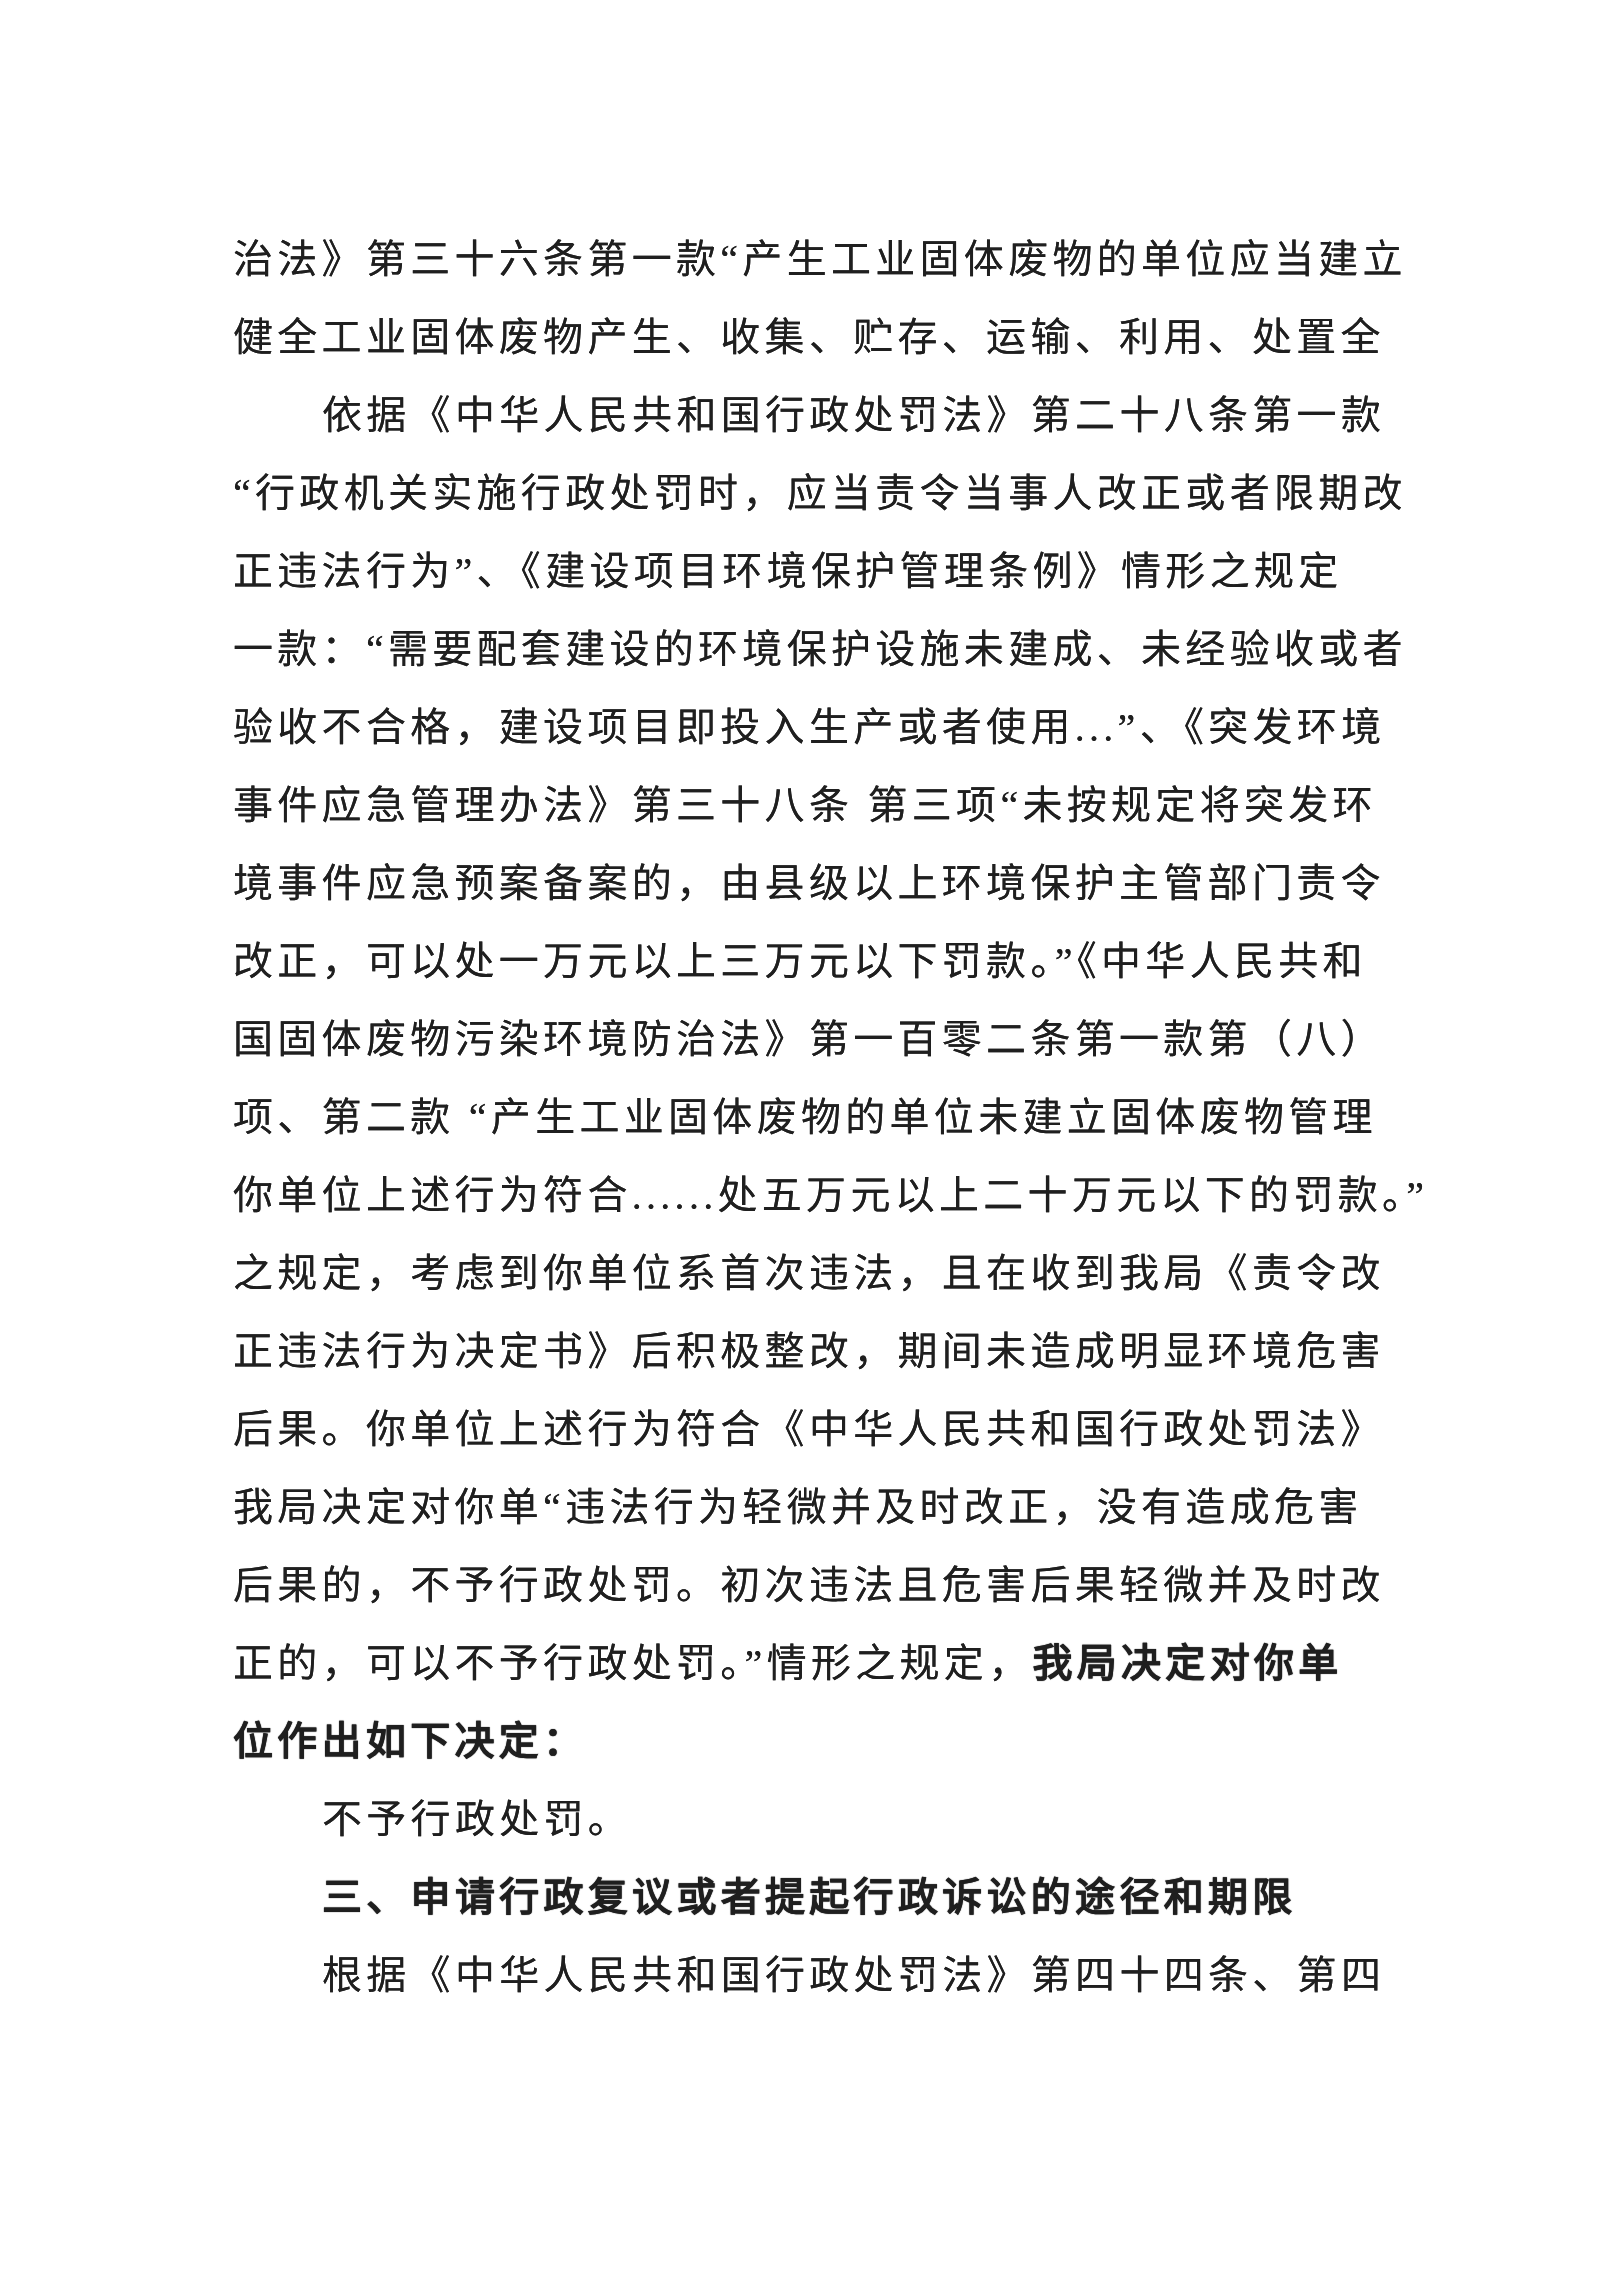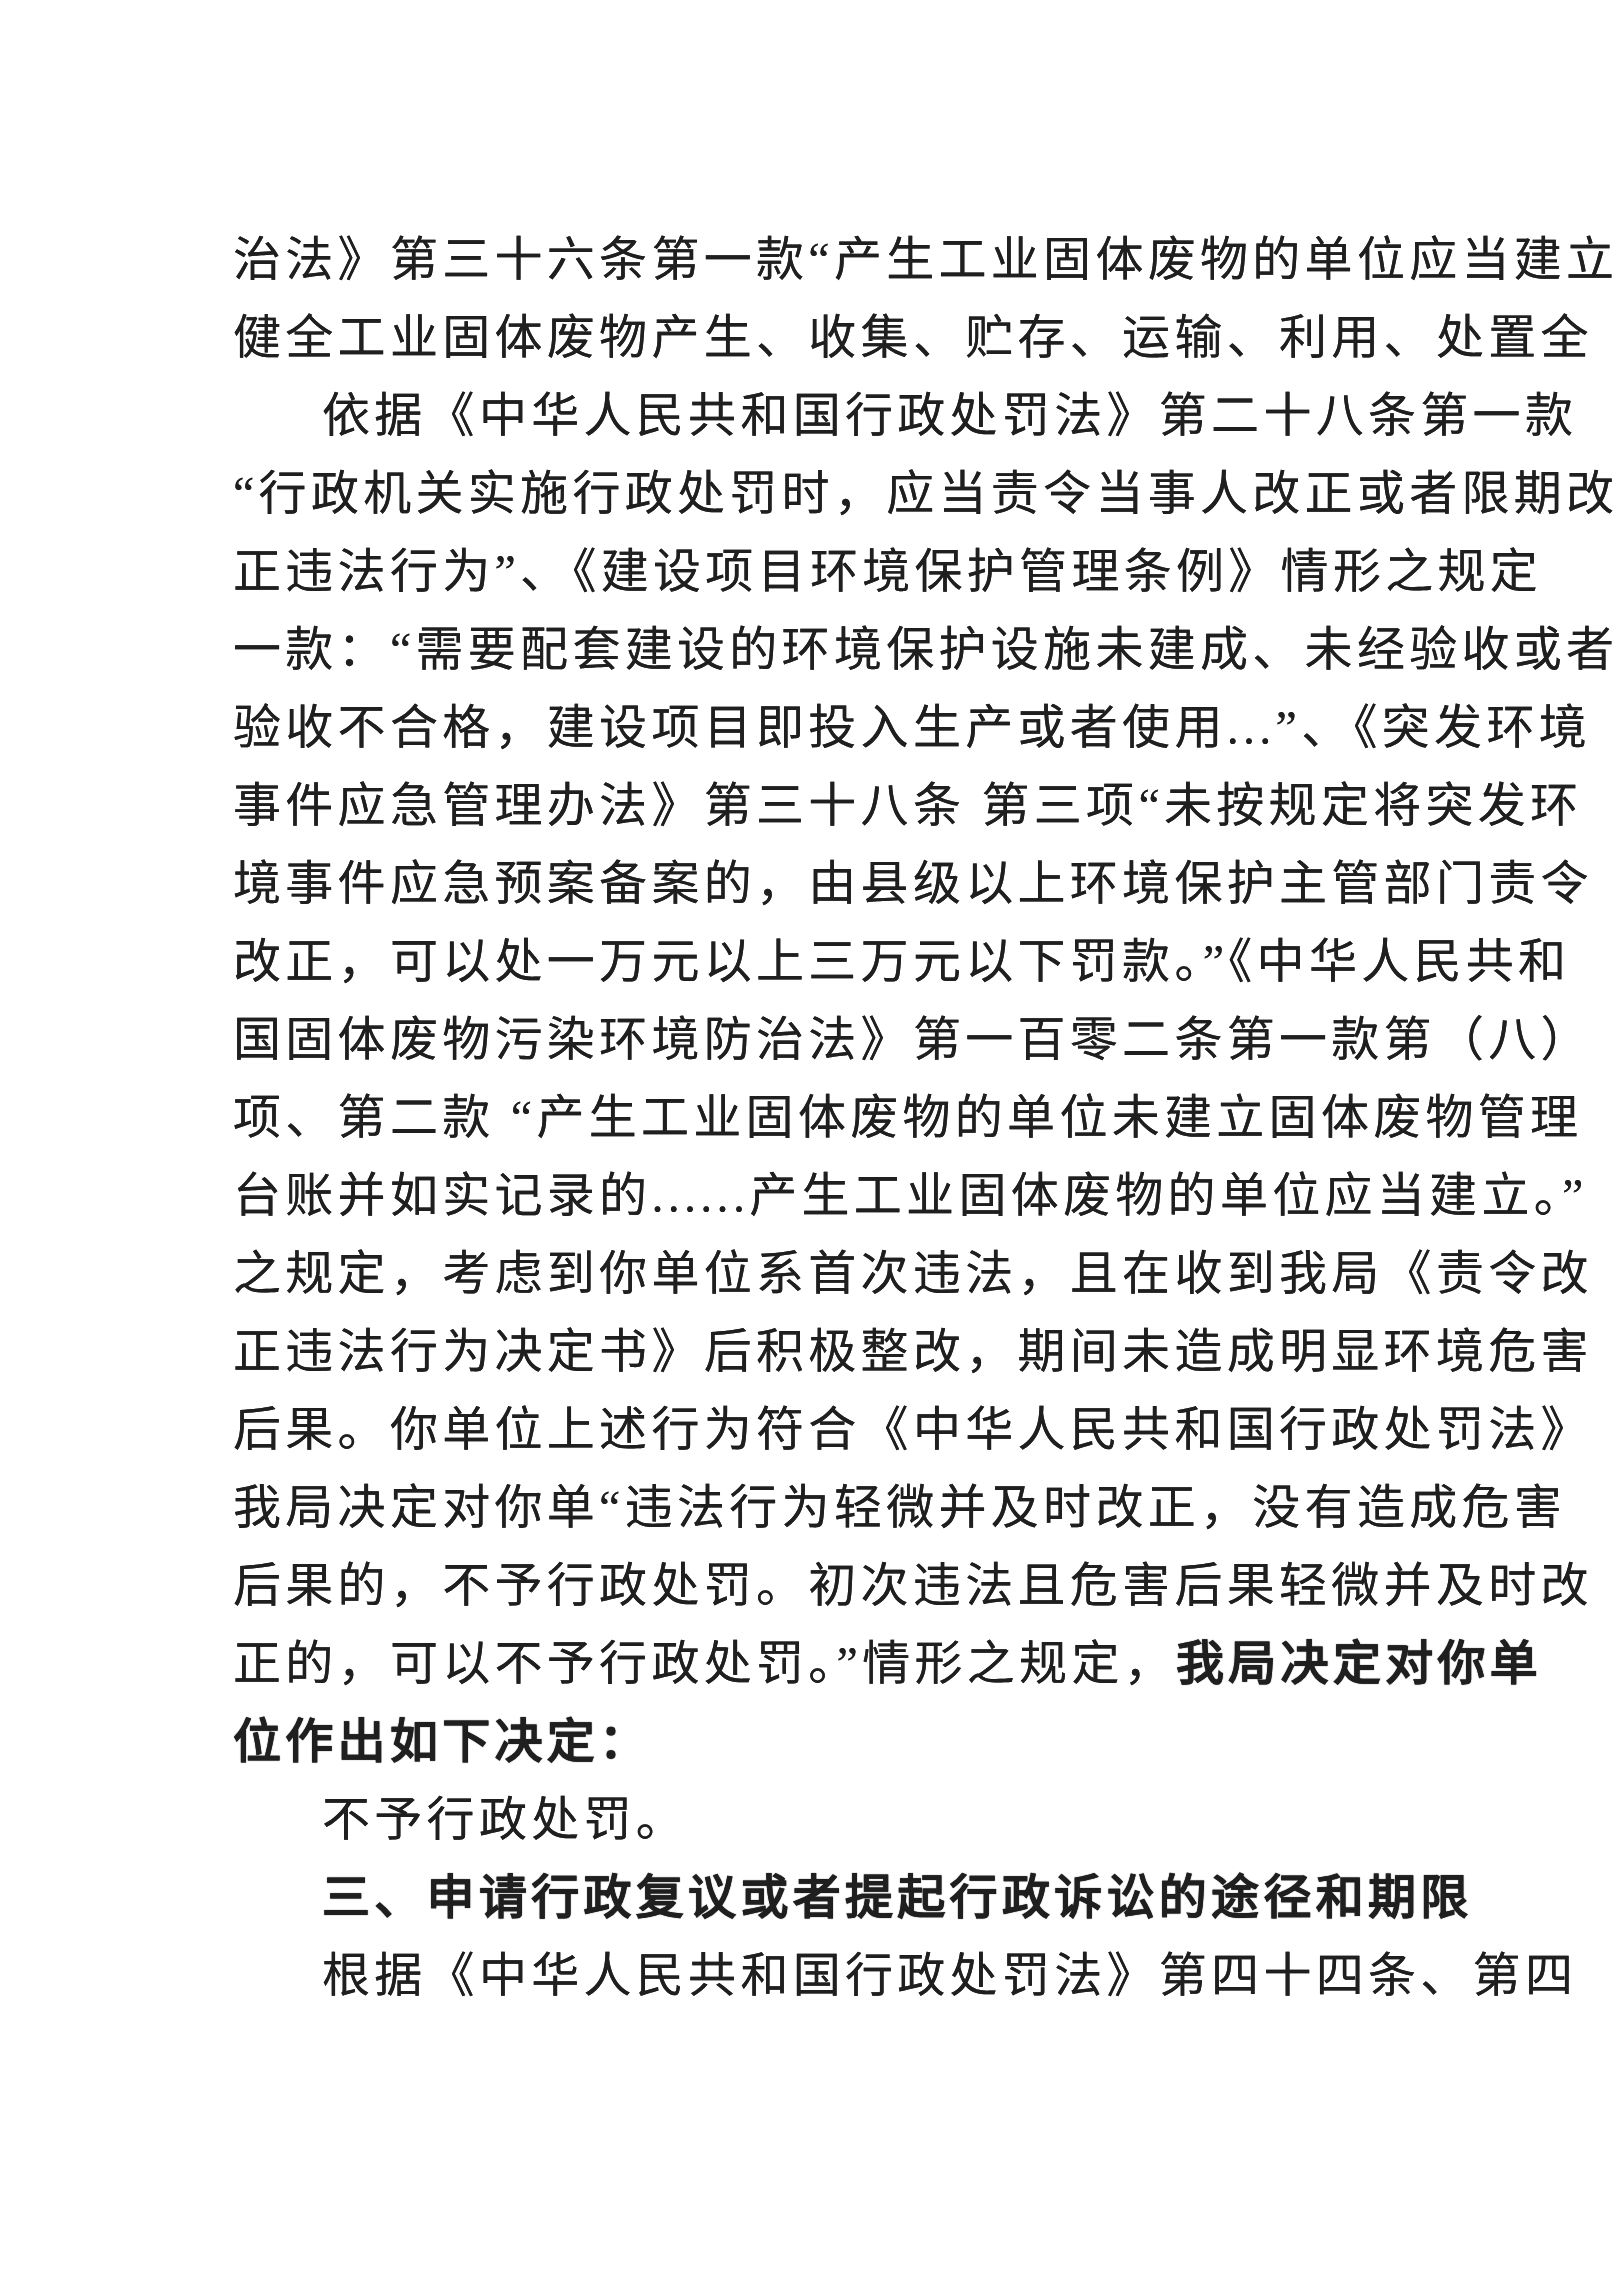--- a/index.html
+++ b/index.html
@@ -19,21 +19,21 @@
   .text-block {
     position: absolute;
     left: 233px;
     top: 221px;
     width: 1165px;
     color: #1f1f1f;
   }
   .line {
     height: 78px;
     line-height: 78px;
-    font-size: 48px;
+    font-size: 40px;
     letter-spacing: 4.3px;
     white-space: pre;
     text-shadow: 0 0 0.5px #333;
   }
   .line.indent { padding-left: 89px; }
   .seg-bold {
     font-weight: 700;
     text-shadow: 0 0 1px #000;
     text-align: right;
   }
@@ -48,21 +48,21 @@
       <div class="line indent"><span class="seg-regular">依据《中华人民共和国行政处罚法》第二十八条第一款</span></div>
       <div class="line"><span class="seg-regular">“行政机关实施行政处罚时，应当责令当事人改正或者限期改</span></div>
       <div class="line"><span class="seg-regular">正违法行为”、《建设项目环境保护管理条例》情形之规定</span></div>
       <div class="line"><span class="seg-regular">一款：“需要配套建设的环境保护设施未建成、未经验收或者</span></div>
       <div class="line"><span class="seg-regular">验收不合格，建设项目即投入生产或者使用...”、《突发环境</span></div>
       <div class="line"><span class="seg-regular">事件应急管理办法》第三十八条 第三项“未按规定将突发环</span></div>
       <div class="line"><span class="seg-regular">境事件应急预案备案的，由县级以上环境保护主管部门责令</span></div>
       <div class="line"><span class="seg-regular">改正，可以处一万元以上三万元以下罚款。”《中华人民共和</span></div>
       <div class="line"><span class="seg-regular">国固体废物污染环境防治法》第一百零二条第一款第（八）</span></div>
       <div class="line"><span class="seg-regular">项、第二款 “产生工业固体废物的单位未建立固体废物管理</span></div>
-      <div class="line"><span class="seg-regular">台账并如实记录的......产生工业固体废物的单位应当建立。”</span></div>
+      <div class="line"><span class="seg-regular">你单位上述行为符合......处五万元以上二十万元以下的罚款。”</span></div>
       <div class="line"><span class="seg-regular">之规定，考虑到你单位系首次违法，且在收到我局《责令改</span></div>
       <div class="line"><span class="seg-regular">正违法行为决定书》后积极整改，期间未造成明显环境危害</span></div>
       <div class="line"><span class="seg-regular">后果。你单位上述行为符合《中华人民共和国行政处罚法》</span></div>
       <div class="line"><span class="seg-regular">我局决定对你单“违法行为轻微并及时改正，没有造成危害</span></div>
       <div class="line"><span class="seg-regular">后果的，不予行政处罚。初次违法且危害后果轻微并及时改</span></div>
       <div class="line"><span class="seg-regular">正的，可以不予行政处罚。”情形之规定，</span><span class="seg-bold">我局决定对你单</span></div>
       <div class="line"><span class="seg-bold">位作出如下决定：</span></div>
       <div class="line indent"><span class="seg-regular">不予行政处罚。</span></div>
       <div class="line indent"><span class="seg-bold">三、申请行政复议或者提起行政诉讼的途径和期限</span></div>
       <div class="line indent"><span class="seg-regular">根据《中华人民共和国行政处罚法》第四十四条、第四</span></div>

